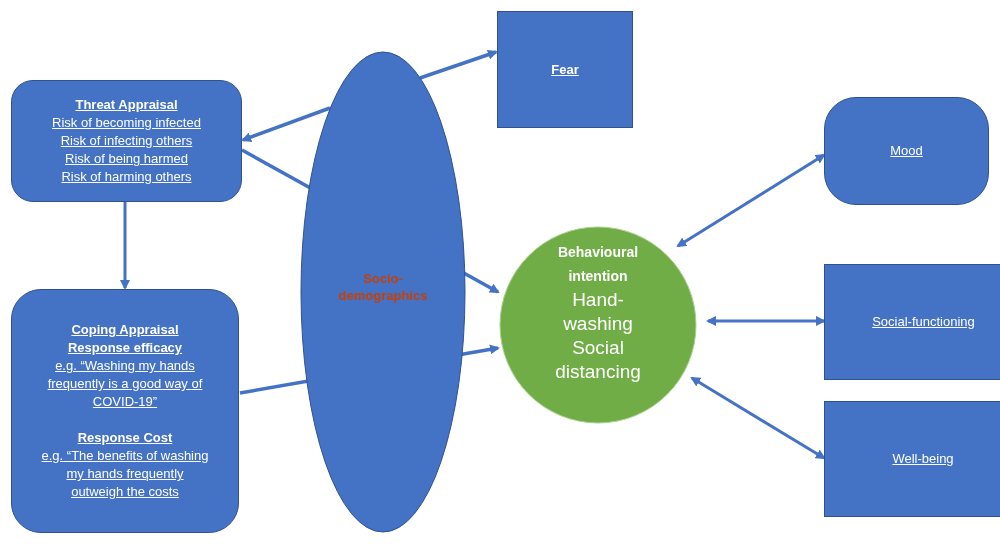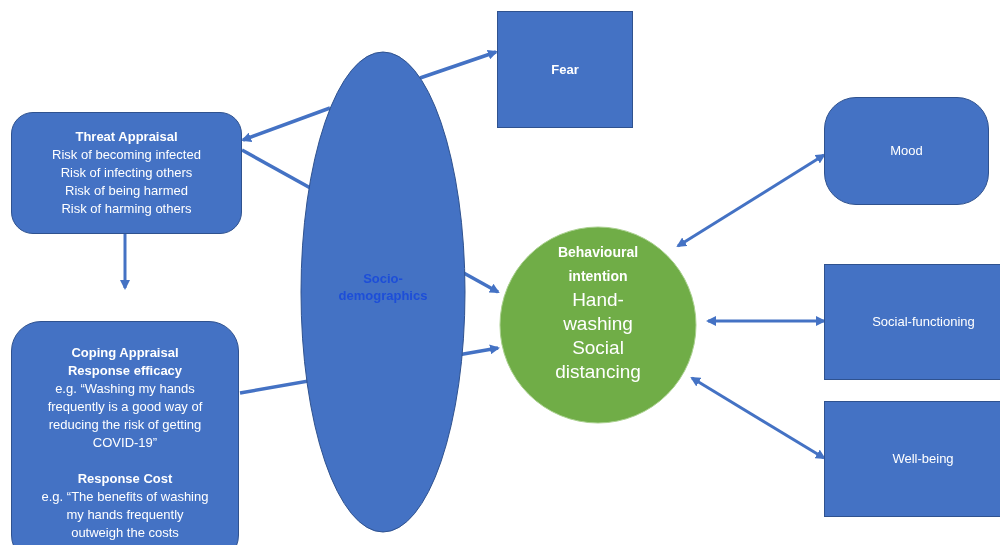--- a/index.html
+++ b/index.html
@@ -1,27 +1,27 @@
 <!DOCTYPE html>
 <html><head>
 <meta charset="utf-8">
 <style>
   html, body { margin: 0; padding: 0; background: #ffffff; }
   body { width: 1000px; height: 545px; position: relative; overflow: hidden;
          font-family: "Liberation Sans", "DejaVu Sans", sans-serif; }
   svg.links { position: absolute; left: 0; top: 0; width: 1000px; height: 545px; }
   .node { position: absolute; box-sizing: border-box; background: #4472c4;
           border: 1px solid #2f528f; color: #ffffff; display: flex; flex-direction: column;
-          align-items: center; justify-content: center; text-align: center; }
-  .rounded { border-radius: 22px; margin-top: 32px; }
+          align-items: center; justify-content: center; text-align: center; text-decoration: underline; }
+  .rounded { border-radius: 22px; }
   .b { font-weight: bold; }
   .t13 { font-size: 13px; line-height: 18px; }
   .gap { height: 18px; }
   .ell-label { position: absolute; left: 303px; top: 270px; width: 160px; text-align: center;
-               color: #1d4ed8; font-weight: bold; font-size: 13px; line-height: 17px; }
+               color: #c2410c; font-weight: bold; font-size: 13px; line-height: 17px; }
   .circ-label { position: absolute; left: 510px; top: 240px; width: 176px; text-align: center;
                 color: #fff; }
   .circ-label .h { font-weight: bold; font-size: 14px; line-height: 24px; }
   .circ-label .s { font-size: 19px; line-height: 24px; }
 </style>
 </head>
 <body>
 
 <svg class="links" viewBox="0 0 1000 545">
   <defs>
@@ -48,21 +48,20 @@
   <div>Risk of infecting others</div>
   <div>Risk of being harmed</div>
   <div>Risk of harming others</div>
 </div>
 
 <div class="node rounded t13" style="left:11px; top:289px; width:228px; height:244px; border-radius:30px;">
   <div class="b">Coping  Appraisal</div>
   <div class="b">Response efficacy</div>
   <div>e.g. “Washing my hands</div>
   <div>frequently is a good way of</div>
-  <div>reducing the risk of getting</div>
   <div>COVID-19”</div>
   <div class="gap"></div>
   <div class="b">Response Cost</div>
   <div>e.g. “The benefits of washing</div>
   <div>my hands frequently</div>
   <div>outweigh the costs</div>
 </div>
 
 <div class="ell-label">
   <div>Socio-</div>

